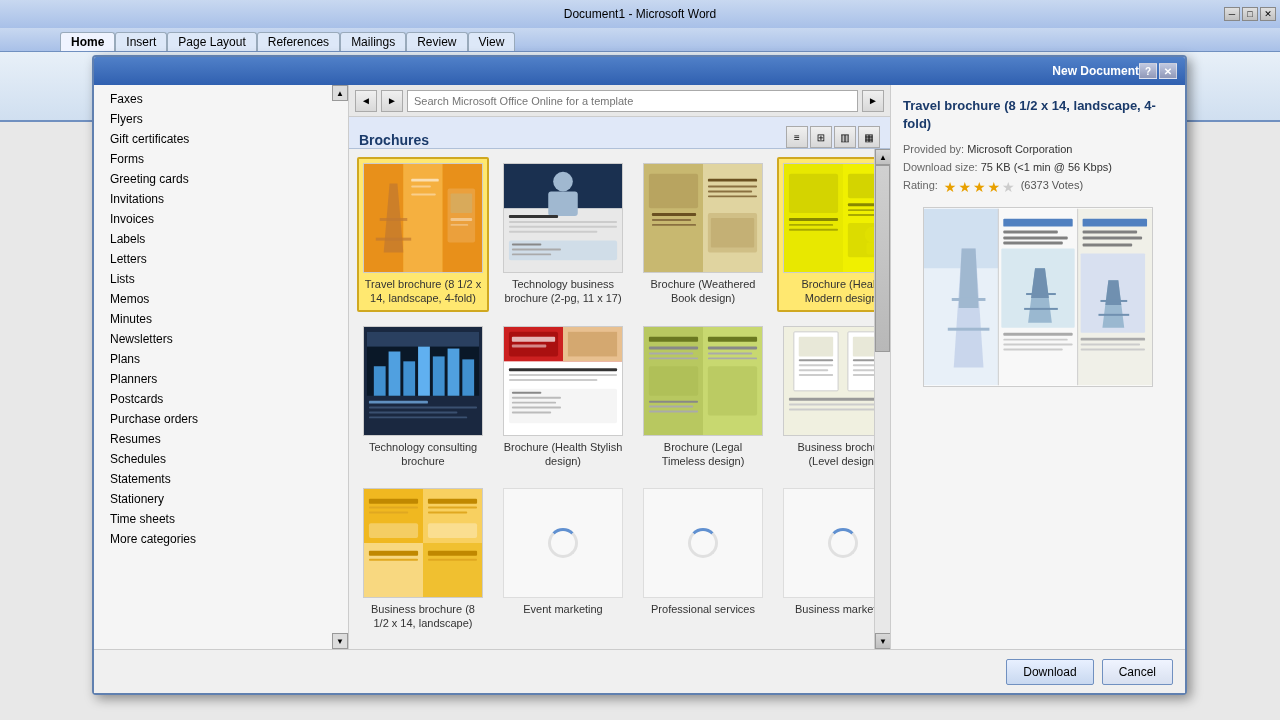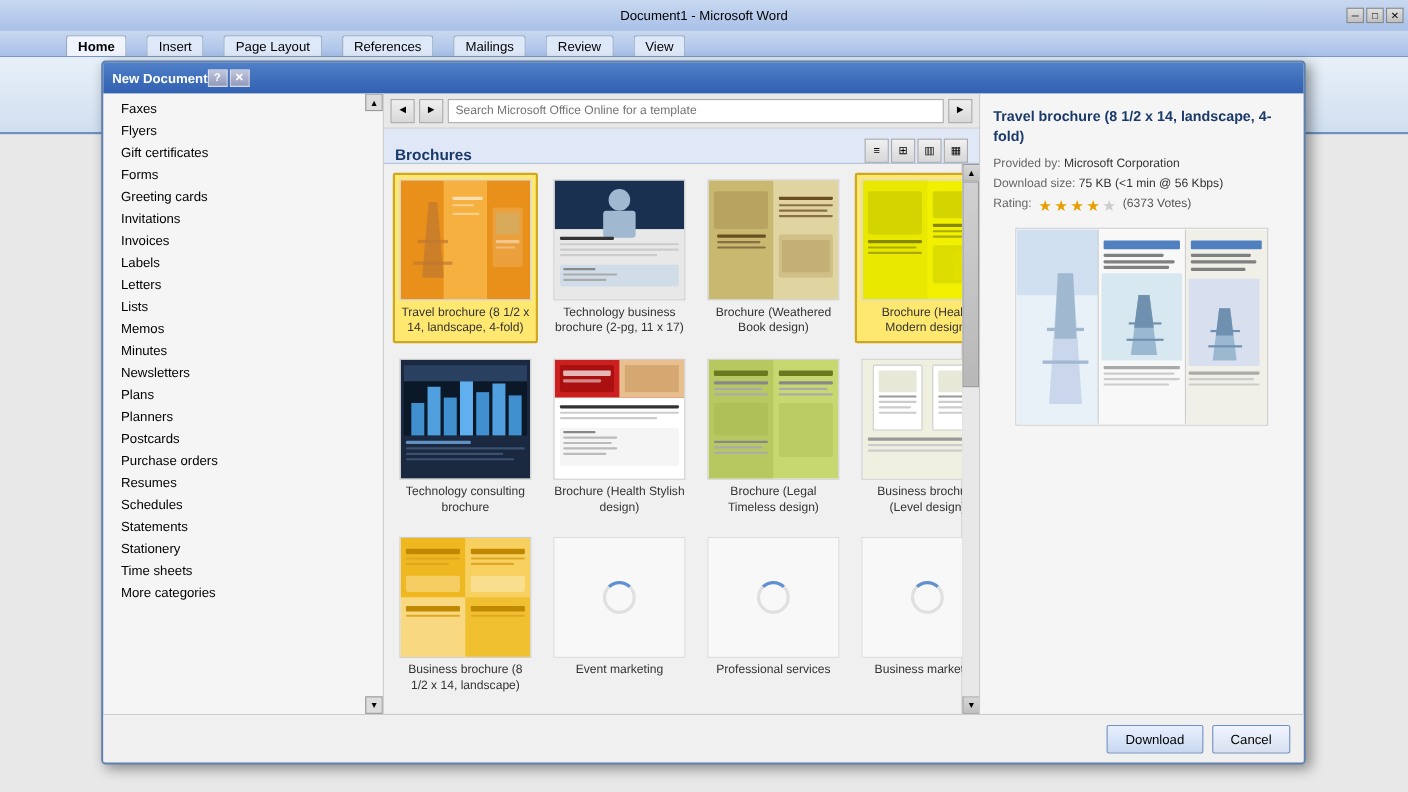--- a/index.html
+++ b/index.html
@@ -67,21 +67,21 @@
       padding-left: 60px;
       border-bottom: 1px solid #7090c0;
     }
     .ribbon-tab {
       padding: 2px 10px;
       font-size: 12px;
       cursor: pointer;
       background: #dde8f8;
       border: 1px solid #9ab;
       border-bottom: none;
-      margin-right: 18px;
+      margin-right: 0;
       border-radius: 3px 3px 0 0;
     }
     .ribbon-tab.active {
       background: #f0f4ff;
       font-weight: bold;
     }
 
     
     .ribbon-content {
       height: 70px;
@@ -119,21 +119,21 @@
     }
 
     
     .dialog-title-bar {
       background: linear-gradient(to bottom, #5080c8 0%, #3060b0 100%);
       height: 28px;
       display: flex;
       align-items: center;
       padding: 0 8px;
       border-radius: 2px 2px 0 0;
-      justify-content: flex-start;
+      justify-content: flex-end;
     }
     .dialog-title-text {
       color: white;
       font-size: 12px;
       font-weight: bold;
     }
     .dialog-title-controls {
       display: flex;
       gap: 2px;
     }

